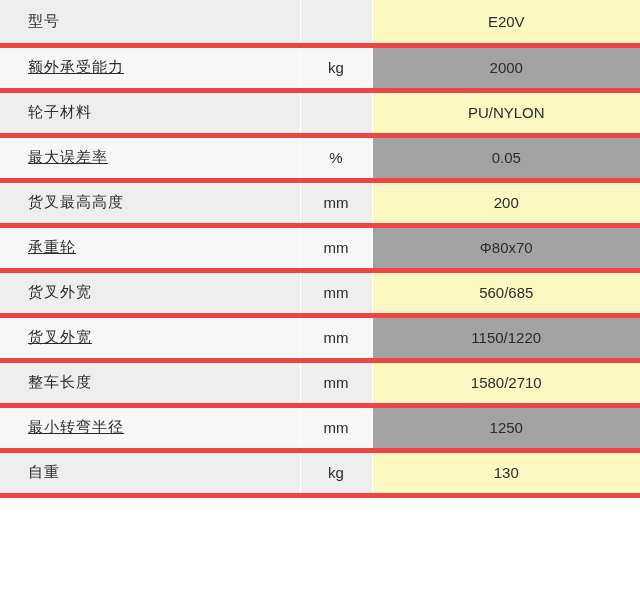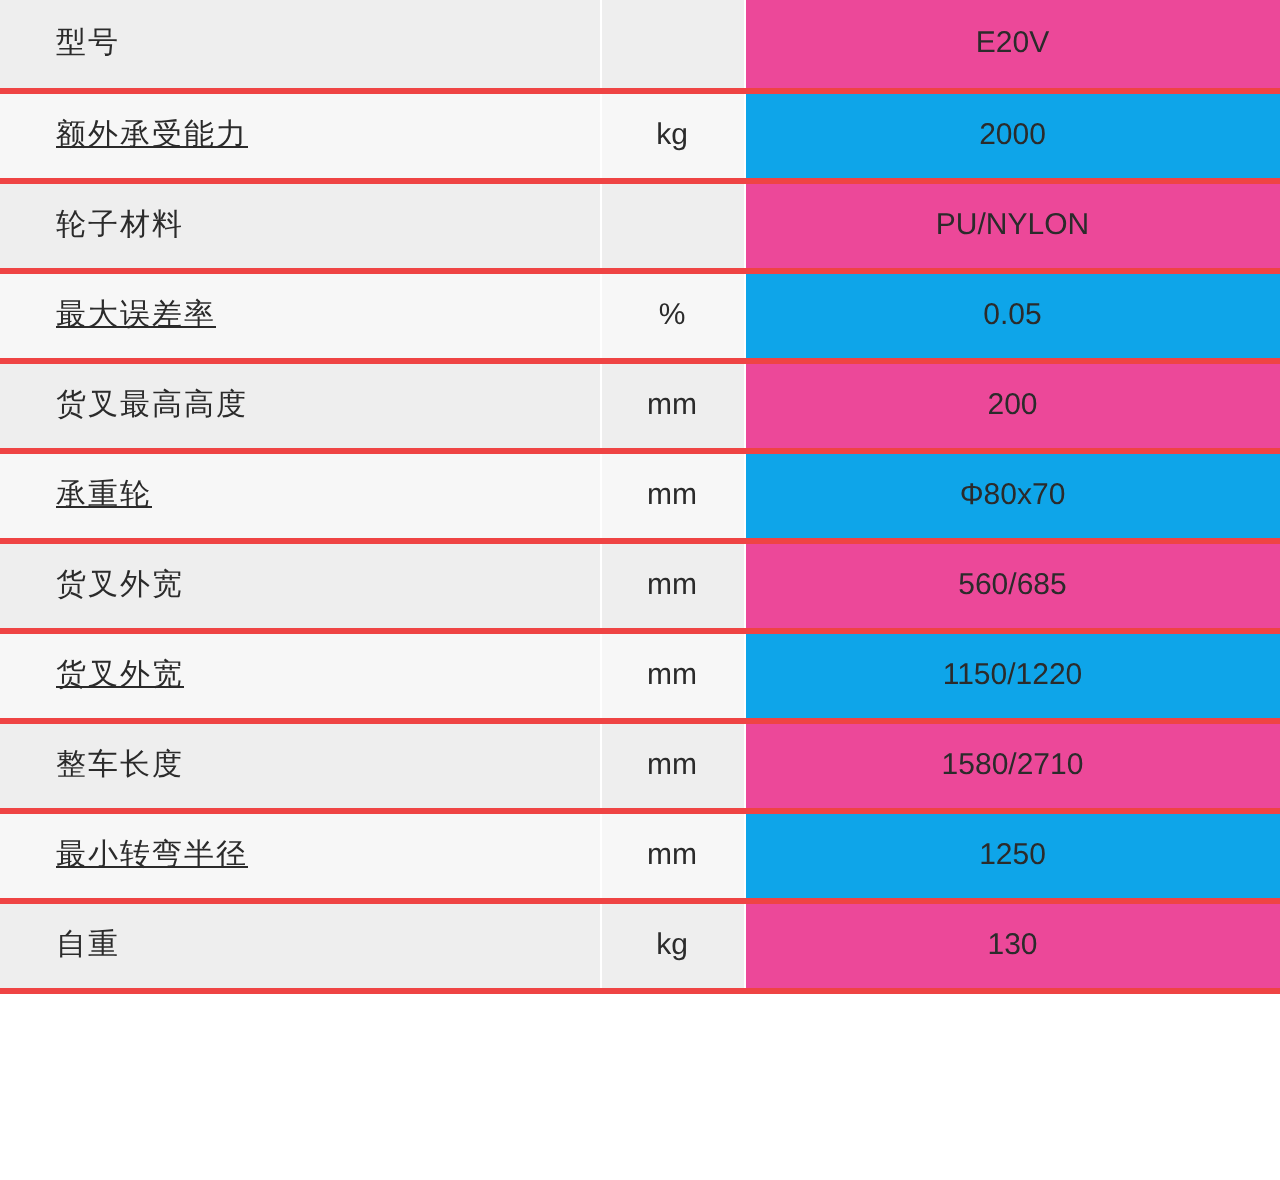--- a/index.html
+++ b/index.html
@@ -14,21 +14,21 @@
     overflow: hidden;
   }
   .spec-table {
     width: 640px;
     border-collapse: collapse;
     table-layout: fixed;
   }
   .spec-table td {
     height: 45px;
     box-sizing: border-box;
-    border-bottom: 3px solid #ef4444;
+    border-bottom: 5px solid #ef4444;
     vertical-align: middle;
     color: #2b2b2b;
     font-size: 15px;
   }
   .col-name {
     width: 300px;
     padding-left: 28px;
     text-align: left;
     letter-spacing: 1px;
   }
@@ -38,24 +38,24 @@
     font-size: 14px;
   }
   .col-value {
     width: 268px;
     text-align: center;
     font-size: 15px;
   }
   
   tr.band-a .col-name { background: #eeeeee; }
   tr.band-a .col-unit { background: #eeeeee; }
-  tr.band-a .col-value { background: #ec4899; }
+  tr.band-a .col-value { background: #fef9c3; }
   tr.band-b .col-name { background: #f7f7f7; text-decoration: underline; }
   tr.band-b .col-unit { background: #f7f7f7; }
-  tr.band-b .col-value { background: #0ea5e9; }
+  tr.band-b .col-value { background: #a3a3a3; }
   
   .col-name { border-right: 1px solid #ffffff; }
   .col-unit { border-right: 1px solid #ffffff; }
 </style>
 </head>
 <body>
 
 <table class="spec-table">
   <tbody>
 

